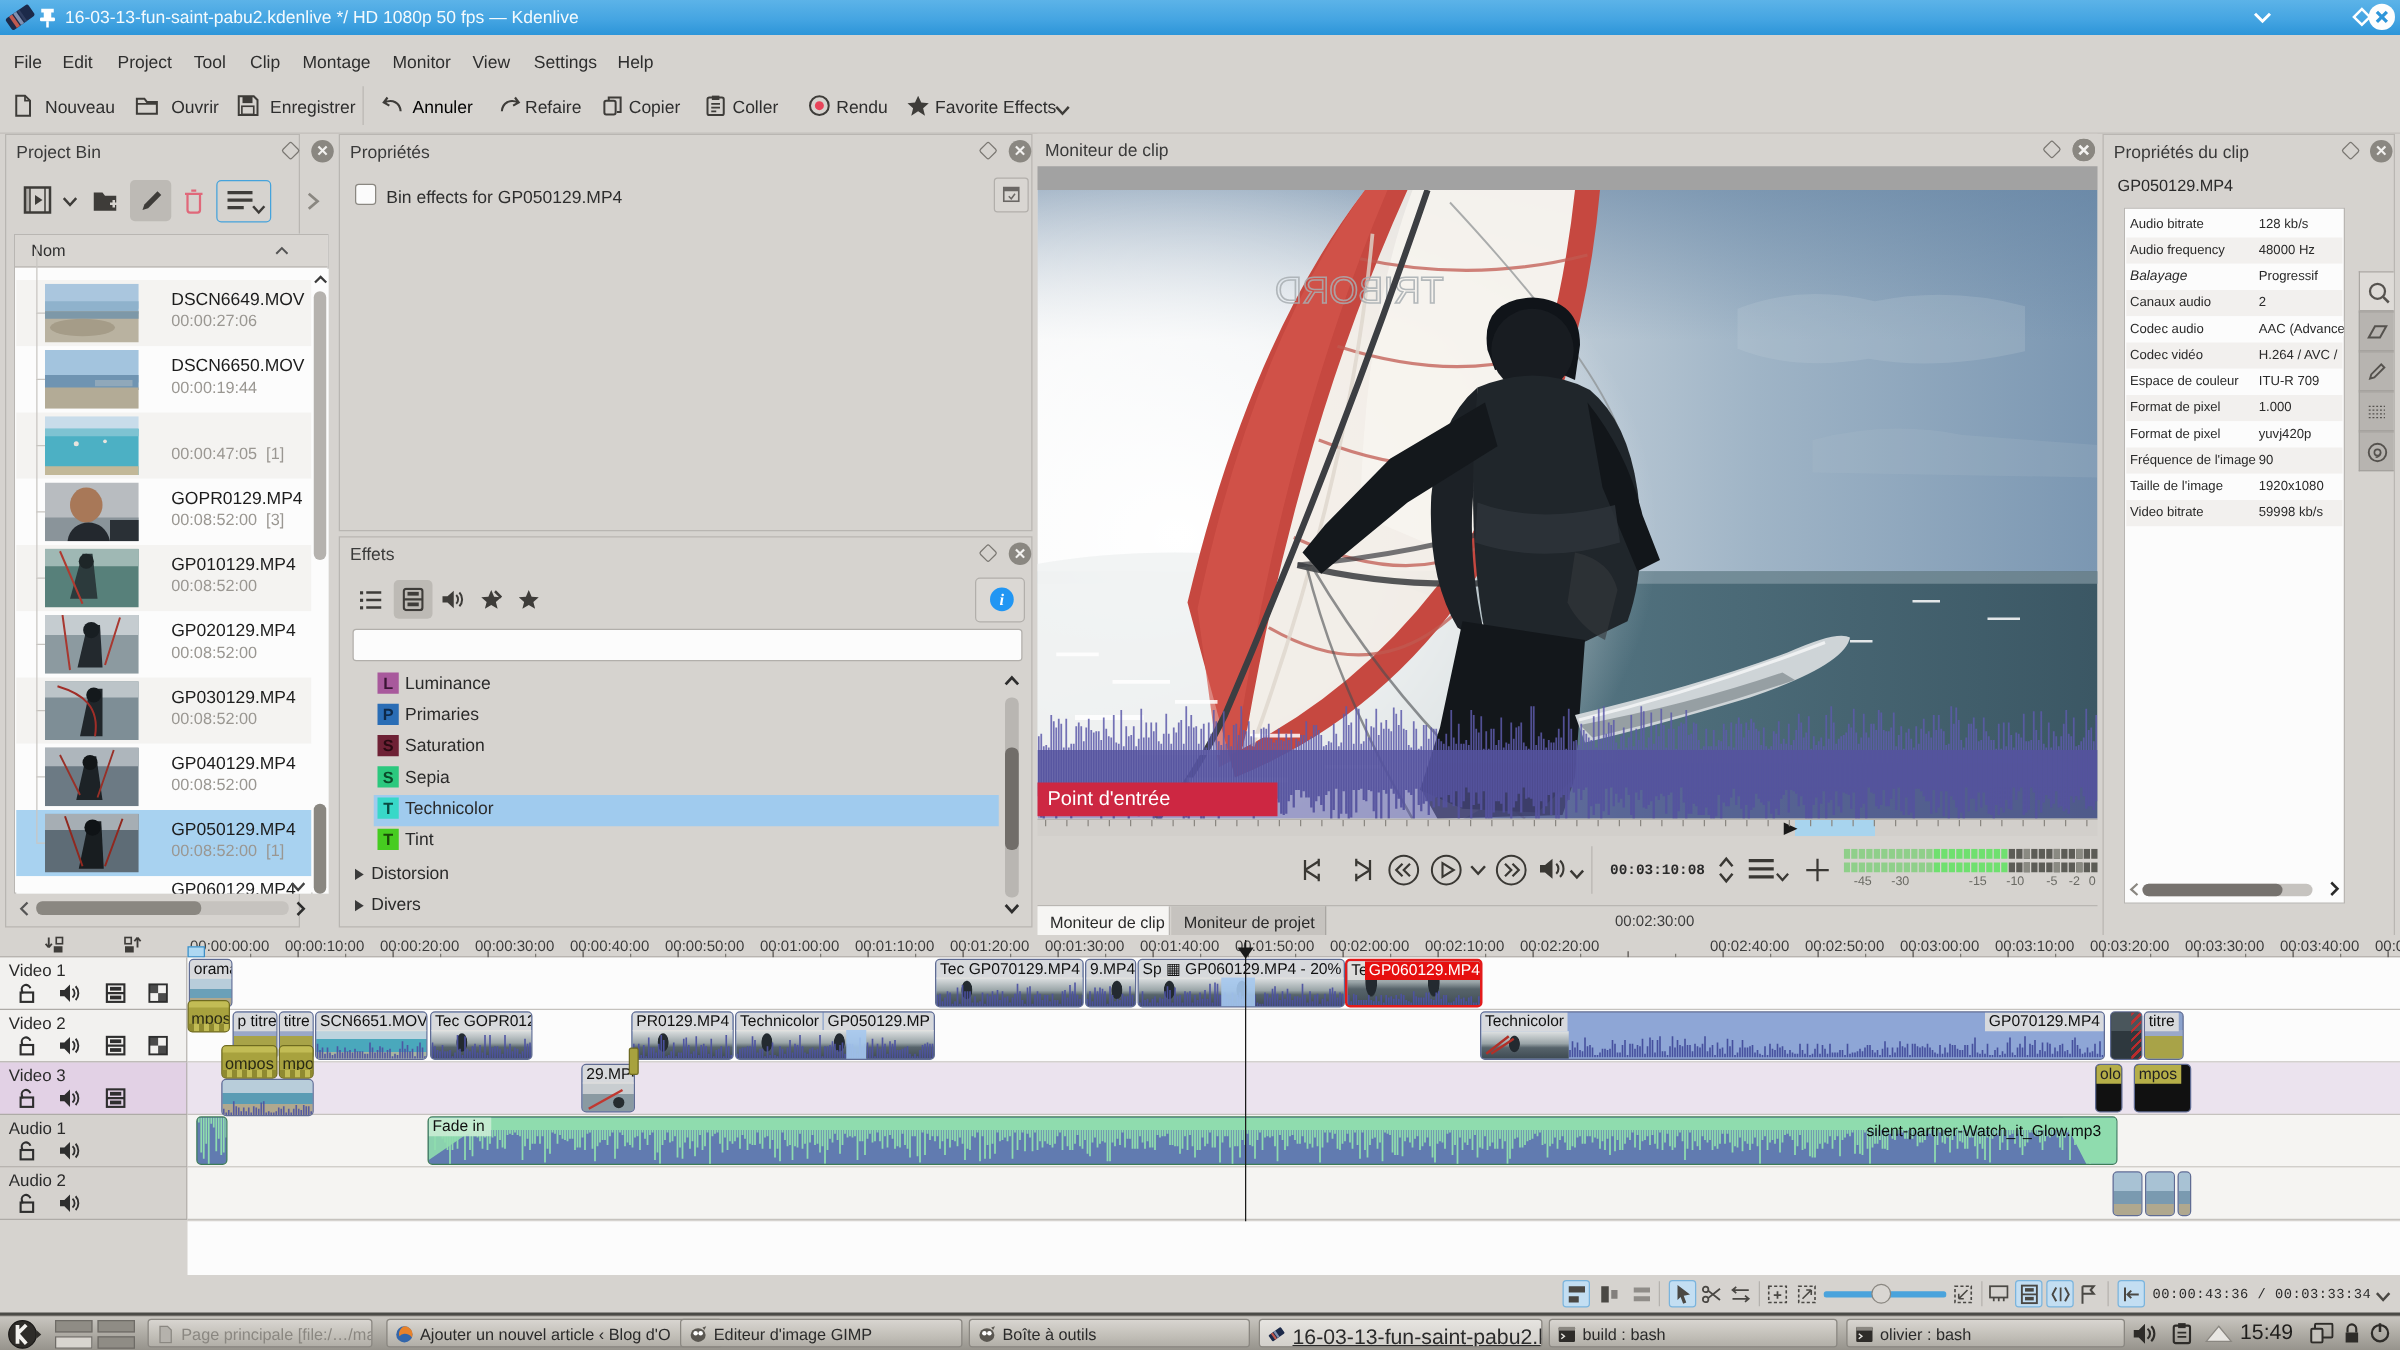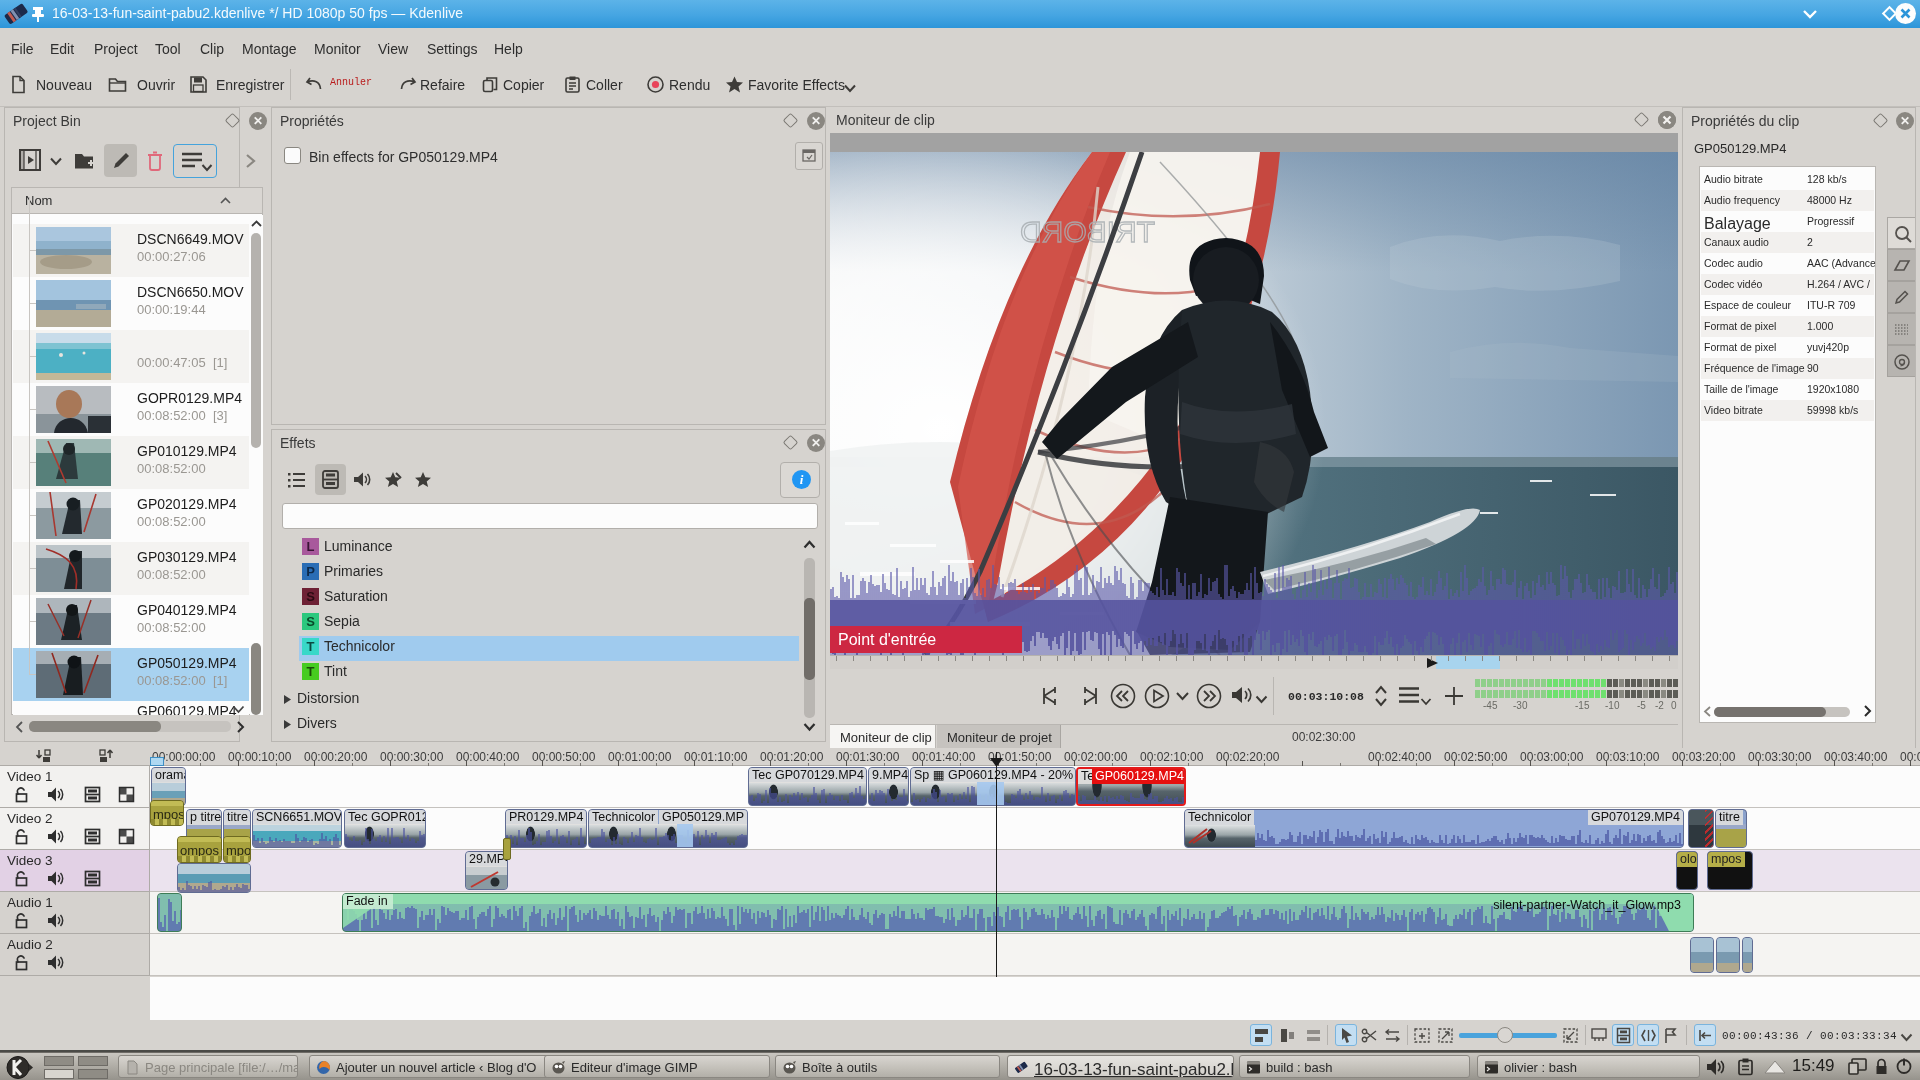--- a/index.html
+++ b/index.html
@@ -66,21 +66,21 @@
 <svg class="abs" style="left:189px;top:13px;" width="19" height="19" viewBox="0 0 19 19">
       <path d="M2,2 h12 l3,3 v12 h-15 z" fill="none" stroke="#3e3c39" stroke-width="1.6"></path>
       <rect x="5" y="2.5" width="8" height="5" fill="#3e3c39"></rect>
       <rect x="4.5" y="10" width="9.5" height="6.5" fill="none" stroke="#3e3c39" stroke-width="1.3"></rect>
     </svg>
 <div class="abs" style="left:216px;top:15px;font-size:14px;color:#2e2e2e;">Enregistrer</div>
 <div class="abs" style="left:290px;top:7px;width:1px;height:31px;background:#bbb8b4;"></div>
 <svg class="abs" style="left:305px;top:13px;" width="19" height="19" viewBox="0 0 19 19">
       <path d="M5,3 L2,7 L6.5,9.5 M2.2,7 C9,4 15,7 15.5,14" fill="none" stroke="#3e3c39" stroke-width="1.7"></path>
     </svg>
-<div class="abs" style="left:330px;top:15px;font-size:10px;color:#b91c1c;font-family:Liberation Mono, monospace;">Annuler</div>
+<div class="abs" style="left:330px;top:15px;font-size:14px;color:#000000;">Annuler</div>
 <svg class="abs" style="left:398px;top:13px;" width="19" height="19" viewBox="0 0 19 19">
       <path d="M14,3 L17,7 L12.5,9.5 M16.8,7 C10,4 4,7 3.5,14" fill="none" stroke="#3e3c39" stroke-width="1.7"></path>
     </svg>
 <div class="abs" style="left:420px;top:15px;font-size:14px;color:#2e2e2e;">Refaire</div>
 <svg class="abs" style="left:481px;top:13px;" width="19" height="19" viewBox="0 0 19 19">
       <rect x="2.5" y="5.5" width="9" height="11" rx="1.5" fill="none" stroke="#3e3c39" stroke-width="1.6"></rect>
       <path d="M6,5.5 V3 h9.5 v11.5 h-3" fill="none" stroke="#3e3c39" stroke-width="1.6"></path>
     </svg>
 <div class="abs" style="left:503px;top:15px;font-size:14px;color:#2e2e2e;">Copier</div>
 <svg class="abs" style="left:563px;top:13px;" width="19" height="19" viewBox="0 0 19 19">
@@ -656,21 +656,21 @@
 <div class="abs" style="left:16px;top:58px;width:177px;height:557px;background:#fcfcfc;border:1px solid #b9b6b2;overflow:hidden;">
 <div class="abs" style="left:1px;top:2px;width:173px;height:21px;background:#fcfcfc;">
         <span style="position:absolute;left:3px;top:4px;font-size:10.5px;color:#2a2a2a;white-space:nowrap;">Audio bitrate</span>
         <span style="position:absolute;left:106px;top:4px;font-size:10.5px;color:#2a2a2a;white-space:nowrap;background:inherit;">128 kb/s</span>
       </div>
 <div class="abs" style="left:1px;top:23px;width:173px;height:21px;background:#f2f0ee;">
         <span style="position:absolute;left:3px;top:4px;font-size:10.5px;color:#2a2a2a;white-space:nowrap;">Audio frequency</span>
         <span style="position:absolute;left:106px;top:4px;font-size:10.5px;color:#2a2a2a;white-space:nowrap;background:inherit;">48000 Hz</span>
       </div>
 <div class="abs" style="left:1px;top:44px;width:173px;height:21px;background:#fcfcfc;">
-        <span style="position:absolute;left:3px;top:4px;font-size:16px;color:#2a2a2a;white-space:nowrap;">Balayage</span>
+        <span style="position:absolute;left:3px;top:4px;font-size:11px;color:#2a2a2a;white-space:nowrap;font-style:italic;">Balayage</span>
         <span style="position:absolute;left:106px;top:4px;font-size:10.5px;color:#2a2a2a;white-space:nowrap;background:inherit;">Progressif</span>
       </div>
 <div class="abs" style="left:1px;top:65px;width:173px;height:21px;background:#f2f0ee;">
         <span style="position:absolute;left:3px;top:4px;font-size:10.5px;color:#2a2a2a;white-space:nowrap;">Canaux audio</span>
         <span style="position:absolute;left:106px;top:4px;font-size:10.5px;color:#2a2a2a;white-space:nowrap;background:inherit;">2</span>
       </div>
 <div class="abs" style="left:1px;top:86px;width:173px;height:21px;background:#fcfcfc;">
         <span style="position:absolute;left:3px;top:4px;font-size:10.5px;color:#2a2a2a;white-space:nowrap;">Codec audio</span>
         <span style="position:absolute;left:106px;top:4px;font-size:10.5px;color:#2a2a2a;white-space:nowrap;background:inherit;">AAC (Advanced</span>
       </div>

